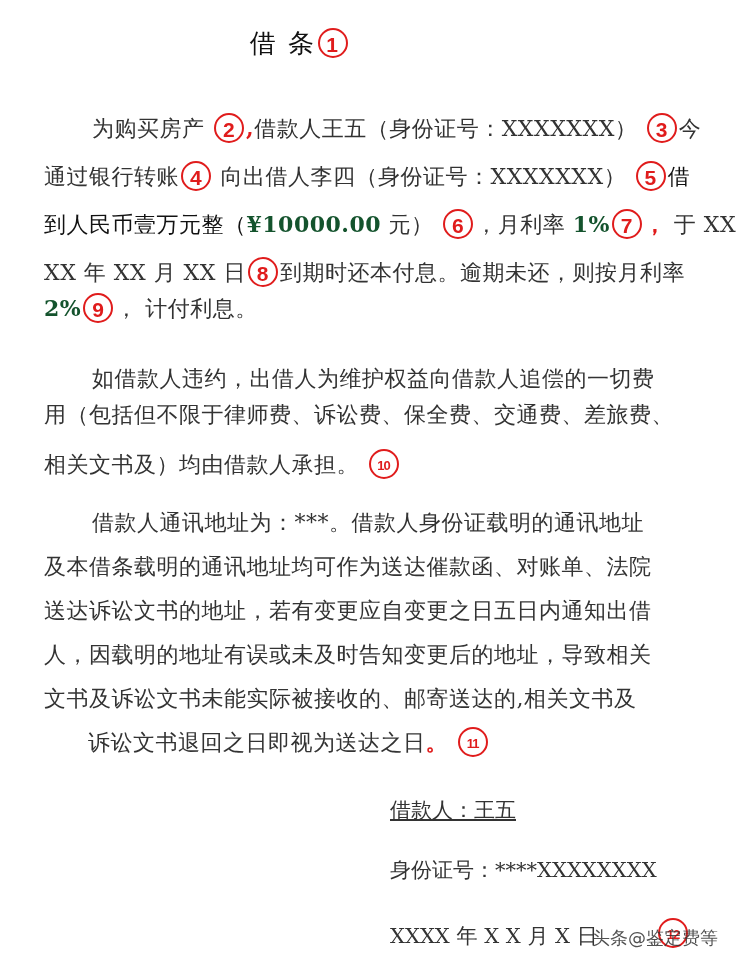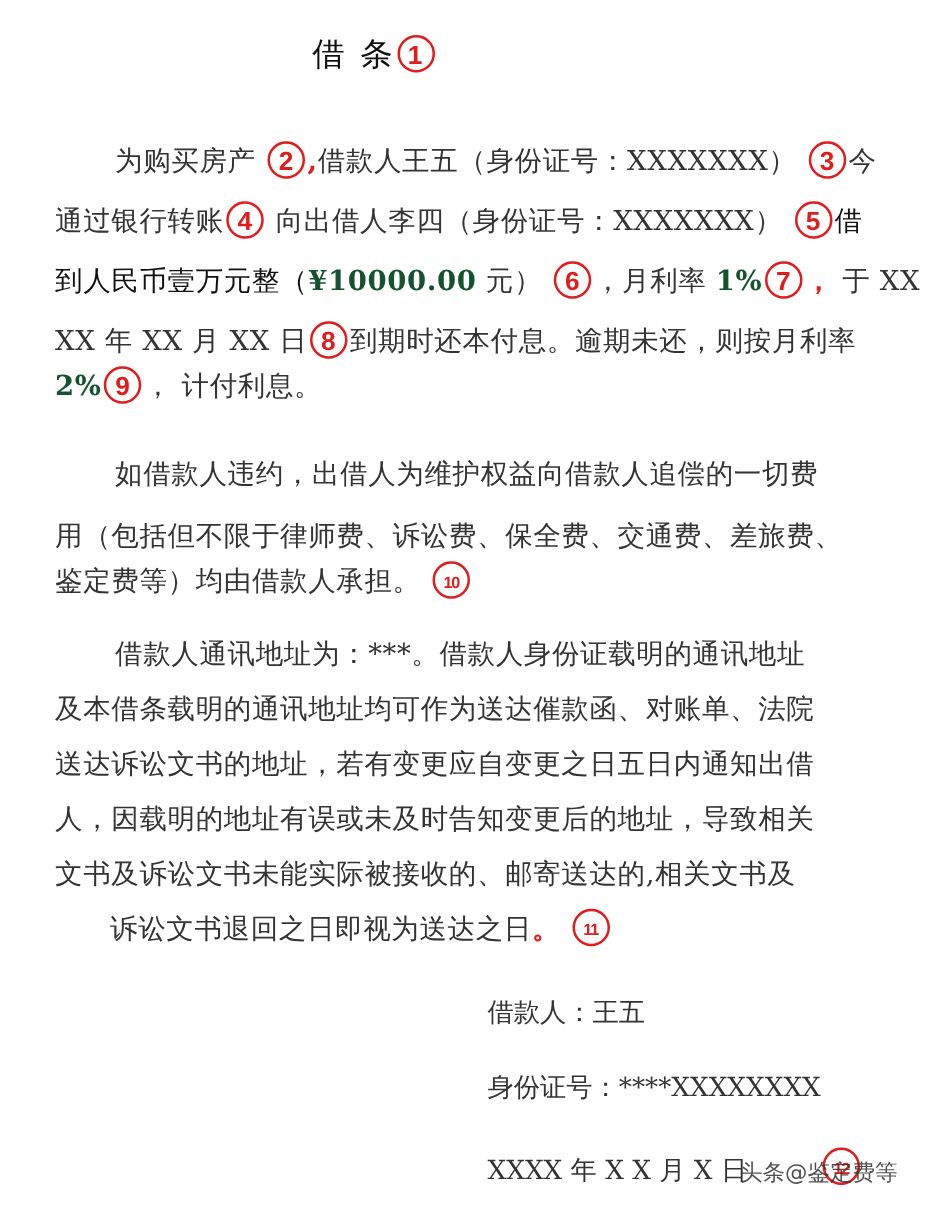--- a/index.html
+++ b/index.html
@@ -43,34 +43,34 @@
   <span class="mk">6</span><span>，月利率 </span><span class="bold">1%</span><span class="mk">7</span><span class="red">，</span><span> 于 XX</span>
 </div>
 <div class="line" style="top:258px;">
   <span>XX 年 XX 月 XX 日</span><span class="mk">8</span><span>到期时还本付息。逾期未还，则按月利率</span>
 </div>
 <div class="line" style="top:294px;">
   <span class="bold">2%</span><span class="mk">9</span><span>，  计付利息。</span>
 </div>
 
 <div class="line" style="top:364px; left:92px;">如借款人违约，出借人为维护权益向借款人追偿的一切费</div>
-<div class="line" style="top:414px;">用（包括但不限于律师费、诉讼费、保全费、交通费、差旅费、</div>
+<div class="line" style="top:400px;">用（包括但不限于律师费、诉讼费、保全费、交通费、差旅费、</div>
 <div class="line" style="top:450px;">
-  <span>鉴定费等）均由借款人承担。</span>
+  <span>相关文书及）均由借款人承担。</span>
   <span class="mk two">10</span>
 </div>
 
 <div class="line" style="top:508px; left:92px;">借款人通讯地址为：***。借款人身份证载明的通讯地址</div>
 <div class="line" style="top:552px;">及本借条载明的通讯地址均可作为送达催款函、对账单、法院</div>
 <div class="line" style="top:596px;">送达诉讼文书的地址，若有变更应自变更之日五日内通知出借</div>
 <div class="line" style="top:640px;">人，因载明的地址有误或未及时告知变更后的地址，导致相关</div>
 <div class="line" style="top:684px;">文书及诉讼文书未能实际被接收的、邮寄送达的,相关文书及</div>
 <div class="line" style="top:728px;margin-left:44px;">
   <span>诉讼文书退回之日即视为送达之日</span><span class="red">。</span>
   <span class="mk two">11</span>
 </div>
 
-<div class="sig" style="top:796px;">借款人：王五</div>
+<div class="sig" style="top:796px;text-decoration:underline;">借款人：王五</div>
 <div class="sig" style="top:856px;">身份证号：****XXXXXXXX</div>
 <div class="sig" style="top:922px;">XXXX  年  X  X  月  X  日</div>
 <span class="mk two" style="position:absolute; left:656px; top:918px;">12</span>
 
 <div class="wm">头条@鉴定费等</div>
 
 </body></html>

